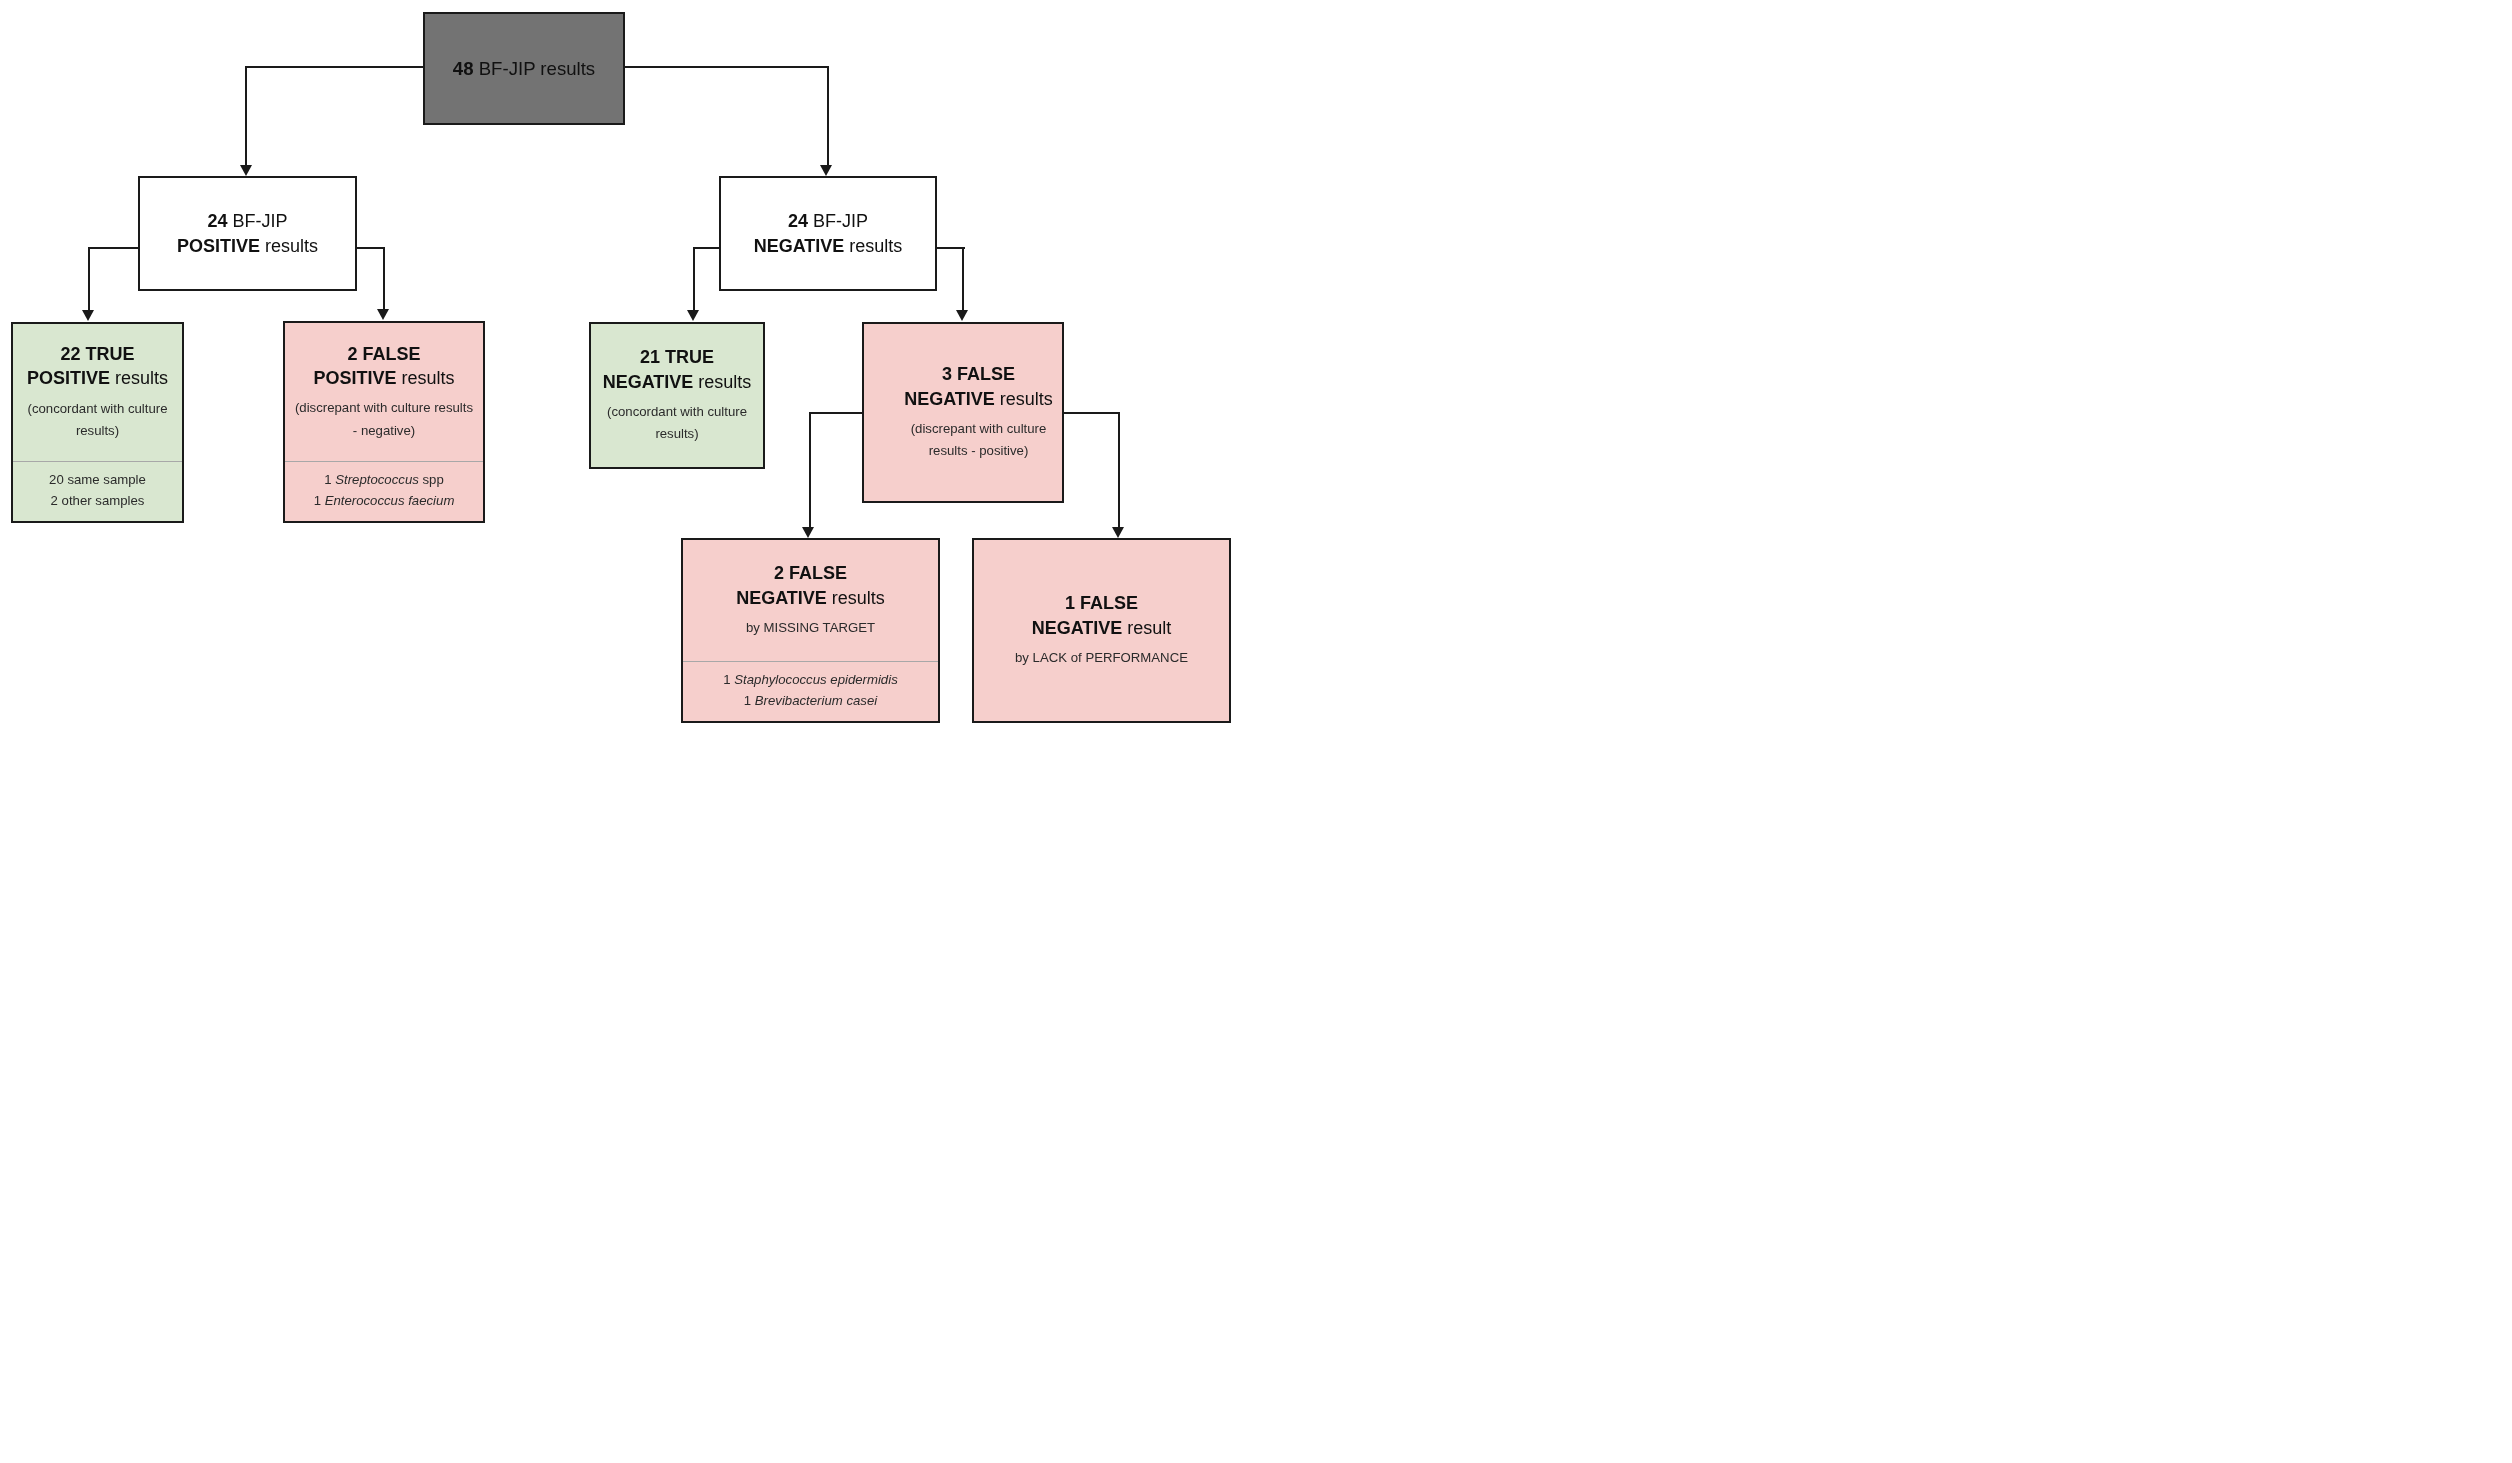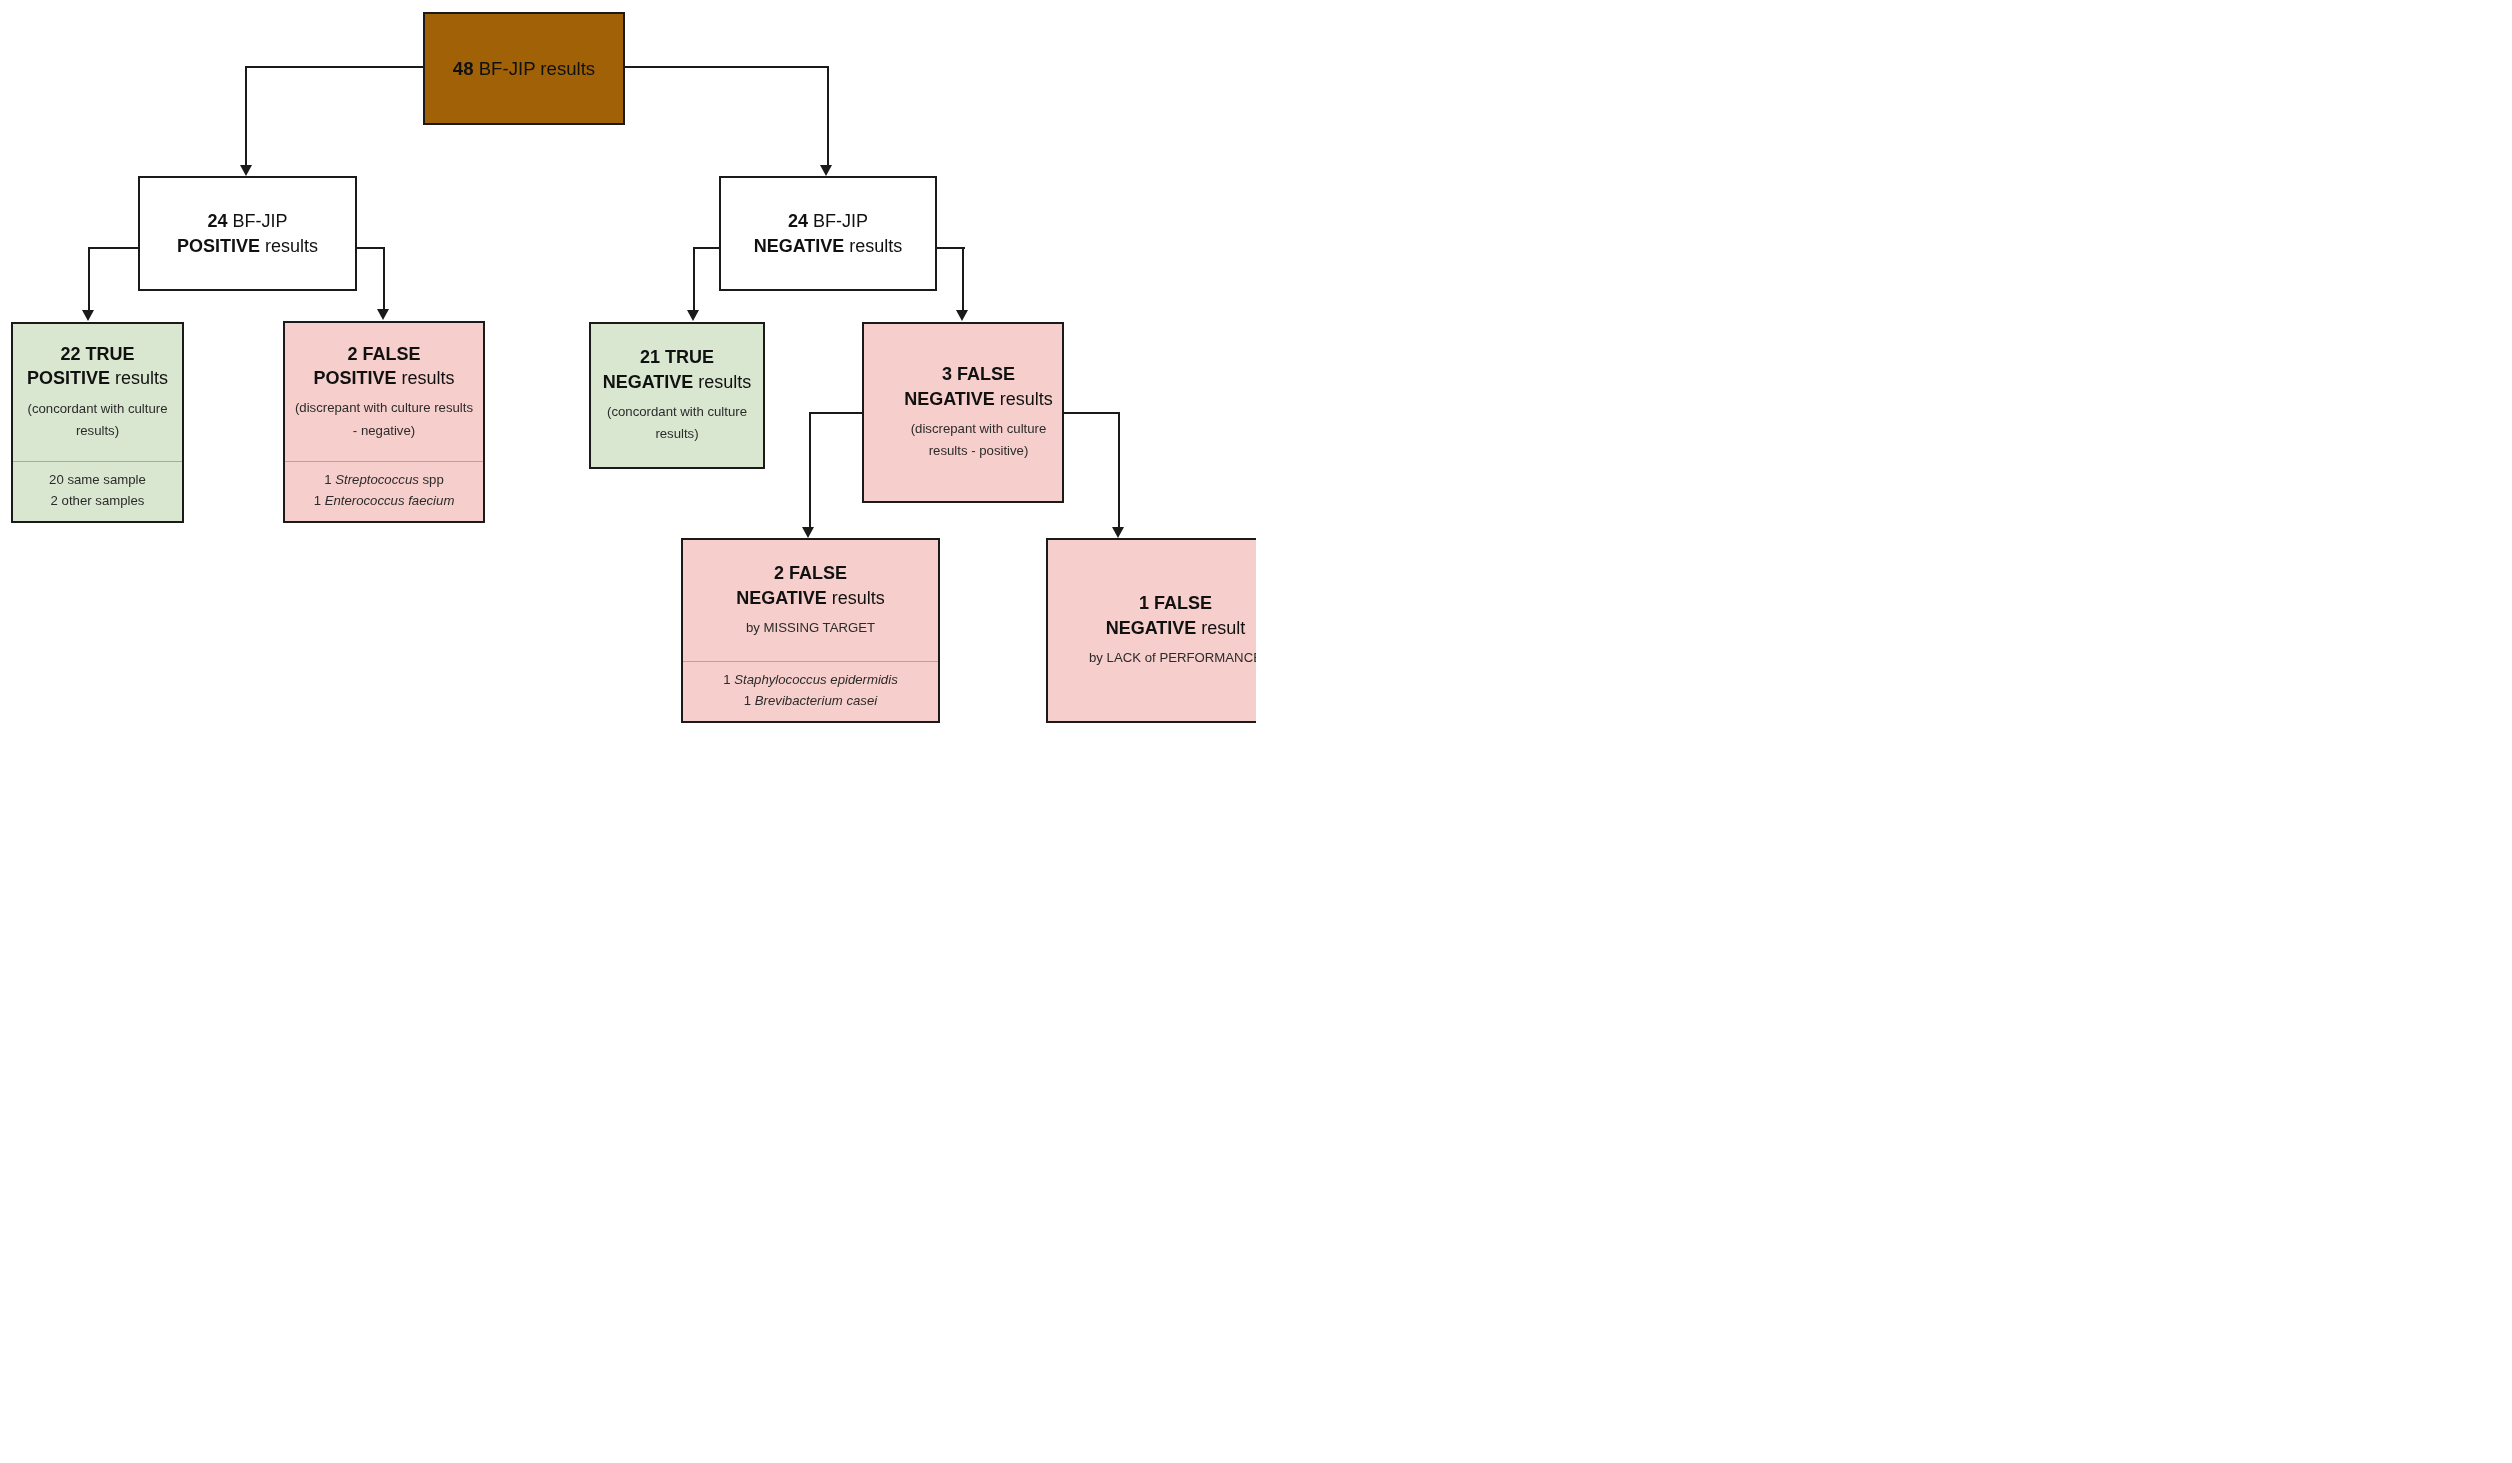--- a/index.html
+++ b/index.html
@@ -50,21 +50,21 @@
   <div class="arrow" style="left:956px;top:310px;"></div>
 
   <div class="hline" style="left:809px;top:412px;width:54px;"></div>
   <div class="vline" style="left:809px;top:412px;height:115px;"></div>
   <div class="arrow" style="left:802px;top:527px;"></div>
 
   <div class="hline" style="left:1064px;top:412px;width:56px;"></div>
   <div class="vline" style="left:1118px;top:412px;height:115px;"></div>
   <div class="arrow" style="left:1112px;top:527px;"></div>
 
-  <div class="box" style="left: 423px; top: 11.7px; width: 202px; height: 113px; background-color: #a16207;">
+  <div class="box" style="left: 423px; top: 11.7px; width: 202px; height: 113px; background-color: #737373;">
     <div class="box-top">
       <div class="title root-title"><span class="b">48</span><span> BF-JIP results</span></div>
     </div>
   </div>
 
   <div class="box" style="left: 138px; top: 176px; width: 219px; height: 115px; background-color: rgb(255, 255, 255);">
     <div class="box-top">
       <div class="title"><span class="b">24</span><span> BF-JIP</span><br>
         <span class="b">POSITIVE</span><span> results</span></div>
     </div>
@@ -122,21 +122,21 @@
       <div class="title"><span class="b">2 FALSE</span><br>
         <span class="b">NEGATIVE</span><span> results</span></div>
       <div class="sub">by MISSING TARGET</div>
     </div>
     <div class="box-list">
       <div><span>1 </span><span class="i">Staphylococcus epidermidis</span></div>
       <div><span>1 </span><span class="i">Brevibacterium casei</span></div>
     </div>
   </div>
 
-  <div class="box" style="left: 1046px; top: 538px; width: 259px; height: 185px; background-color: rgb(246, 207, 204);">
+  <div class="box" style="left: 972px; top: 538px; width: 259px; height: 185px; background-color: rgb(246, 207, 204);">
     <div class="box-top">
       <div class="title"><span class="b">1 FALSE</span><br>
         <span class="b">NEGATIVE</span><span> result</span></div>
       <div class="sub">by LACK of PERFORMANCE</div>
     </div>
   </div>
 
 </div>
 
 

